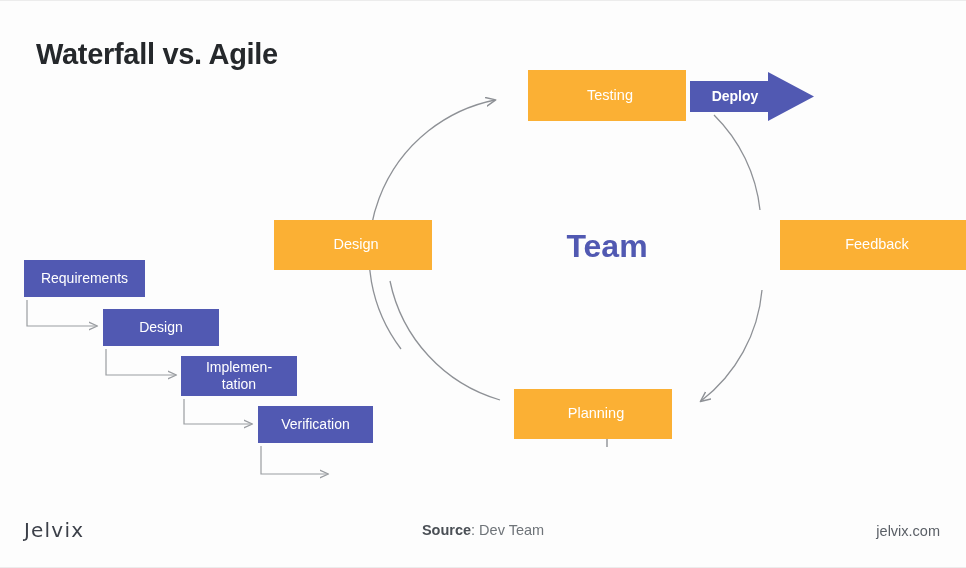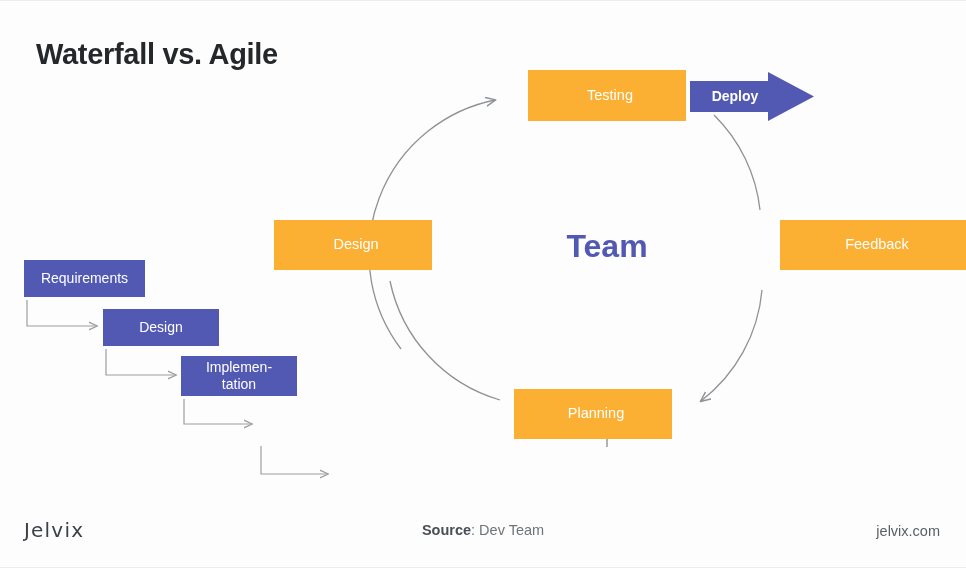--- a/index.html
+++ b/index.html
@@ -192,20 +192,23 @@
   <div class="box purple" style="left:24px; top:260px; width:121px; height:37px;">
     <span>Requirements</span>
   </div>
   <div class="box purple" style="left:103px; top:309px; width:116px; height:37px;">
     <span>Design</span>
   </div>
   <div class="box purple" style="left:181px; top:356px; width:116px; height:40px;">
     <span style="white-space:pre-line;">Implemen-
 tation</span>
   </div>
+  <div class="box purple" style="left:258px; top:406px; width:115px; height:37px;">
+    <span>Verification</span>
+  </div>
 
   <div class="box orange" style="left:528px; top:70px; width:158px; height:51px;">
     <span>Testing</span>
   </div>
   <div class="box orange" style="left:780px; top:220px; width:188px; height:50px;">
     <span>Feedback</span>
   </div>
   <div class="box orange" style="left:514px; top:378px; width:158px; height:50px;margin-top:11px;">
     <span>Planning</span>
   </div>

